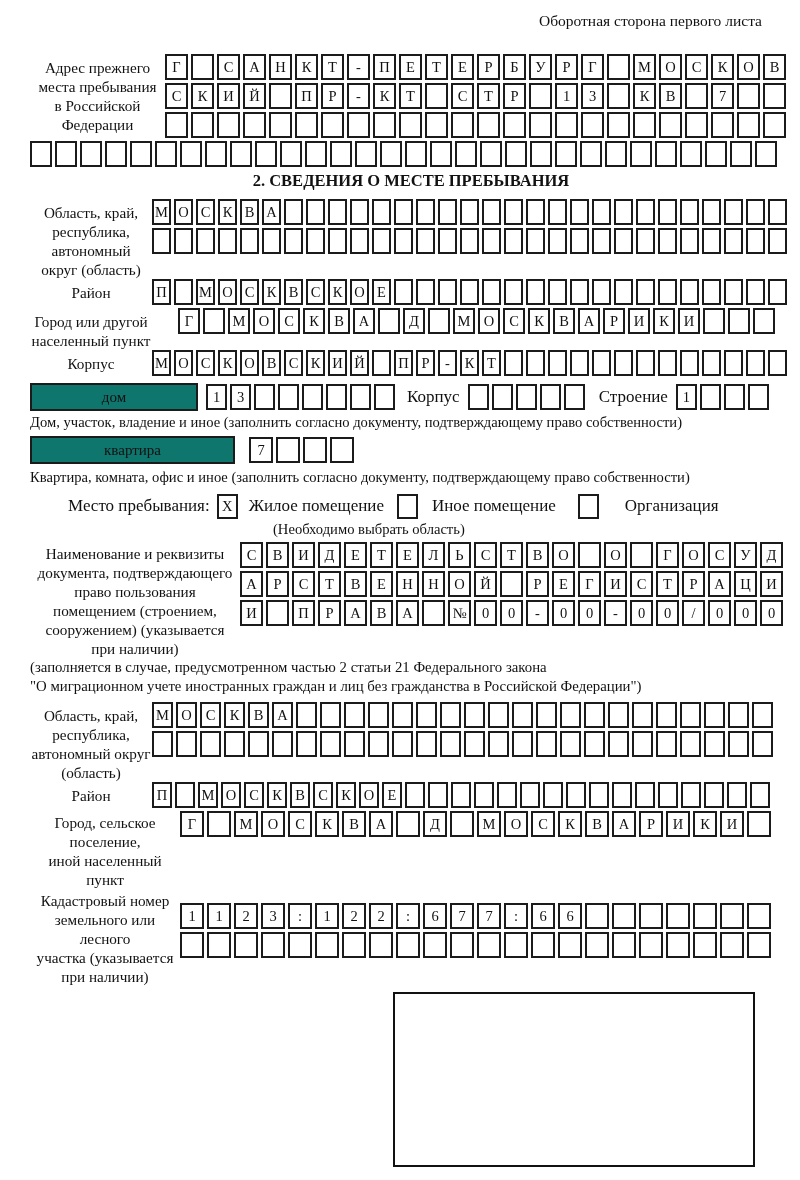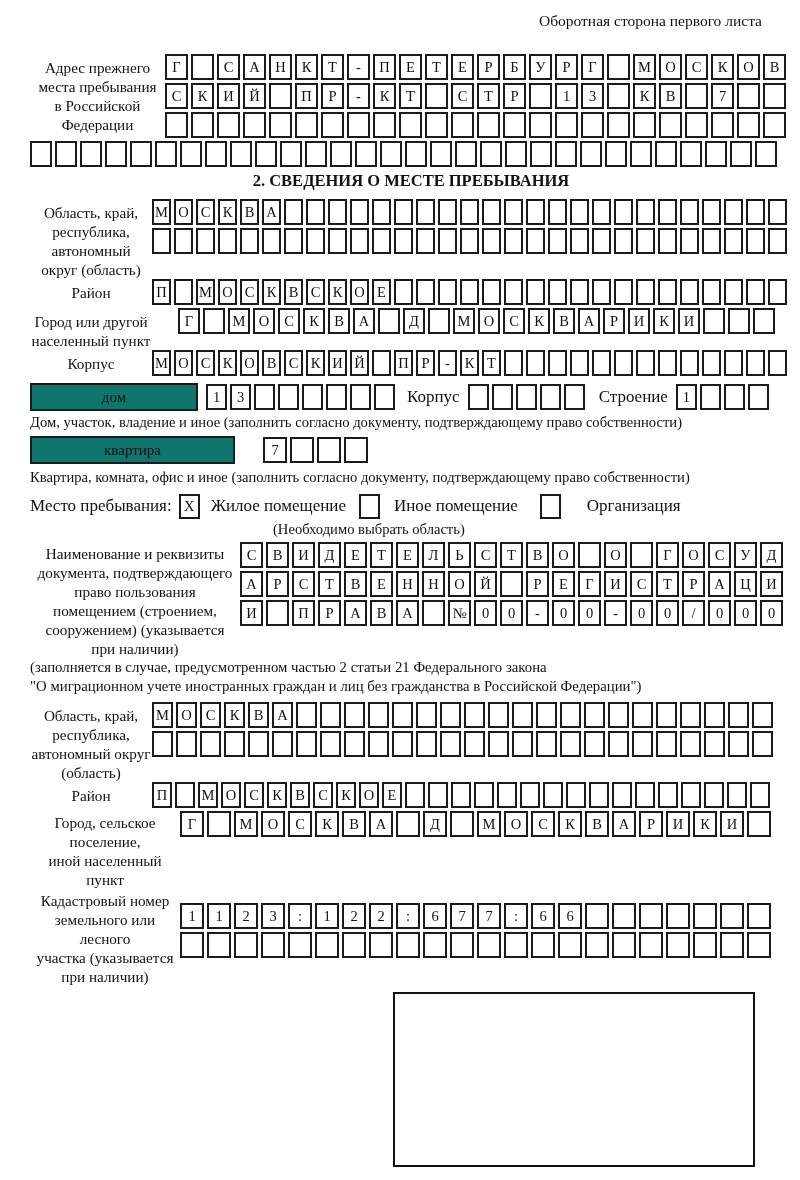--- a/index.html
+++ b/index.html
@@ -374,32 +374,32 @@
     <div class="inline-lbl" style="margin-left:6px;">Строение</div>
     <div class="grid" style="--cw:21px; margin-bottom:0;">
         <span class="cell">1</span>
         <span class="cell"></span>
         <span class="cell"></span>
         <span class="cell"></span>
       </div>
   </div>
   <div class="note" style="margin:3px 0 5px 0;">Дом, участок, владение и иное (заполнить согласно документу, подтверждающему право собственности)</div>
 
-  <div class="frow" style="align-items:center; gap:28px;text-align:right;">
+  <div class="frow" style="align-items:center; gap:14px;text-align:right;">
     <div class="widebox" style="width:205px;">квартира</div>
     <div class="grid" style="--cw:24px; margin-bottom:0;">
         <span class="cell">7</span>
         <span class="cell"></span>
         <span class="cell"></span>
         <span class="cell"></span>
       </div>
   </div>
   <div class="note" style="margin:5px 0 6px 0;">Квартира, комната, офис и иное (заполнить согласно документу, подтверждающему право собственности)</div>
 
-  <div class="frow" style="align-items:center;">
+  <div class="frow" style="align-items:center;margin-left:38px;">
     <div class="inline-lbl">Место пребывания:</div>
     <span class="chk" style="margin-left:7px;">X</span>
     <span class="inline-lbl" style="margin-left:11px;">Жилое помещение</span>
     <span class="chk" style="margin-left:13px;"></span>
     <span class="inline-lbl" style="margin-left:14px;">Иное помещение</span>
     <span class="chk" style="margin-left:22px;"></span>
     <span class="inline-lbl" style="margin-left:26px;">Организация</span>
   </div>
   <div class="note" style="margin:1px 0 4px 243px;">(Необходимо выбрать область)</div>
 

